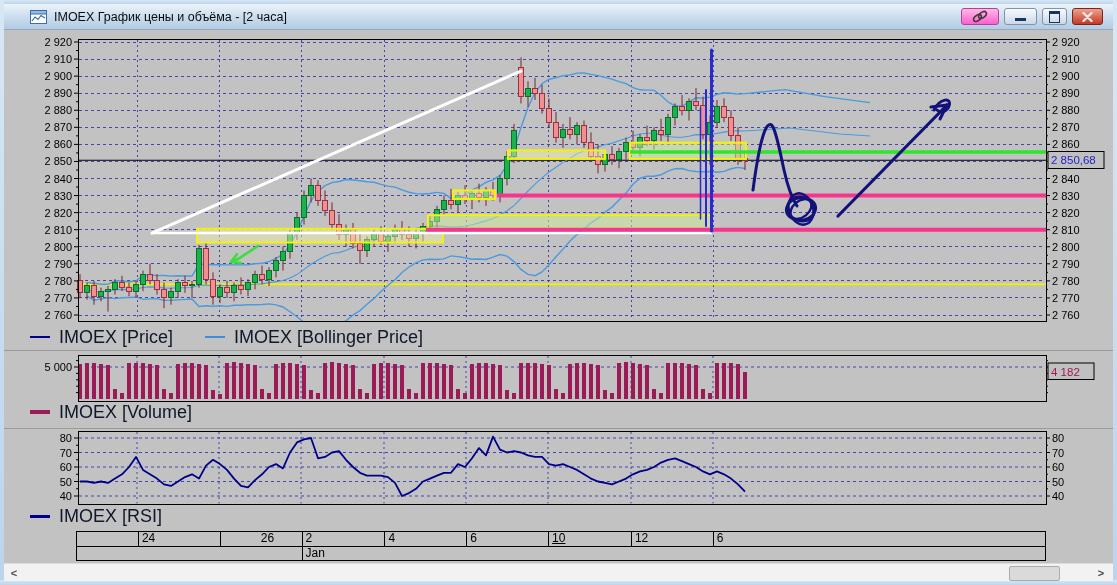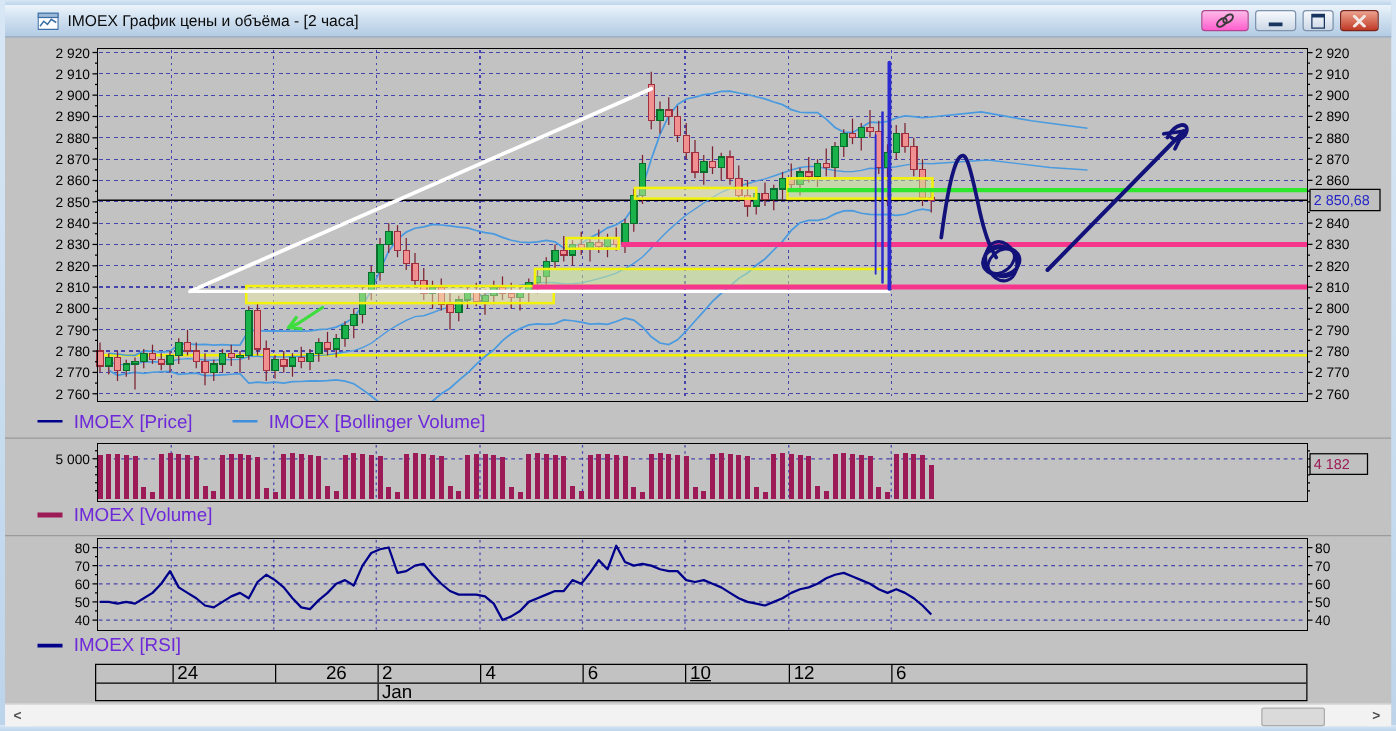--- a/index.html
+++ b/index.html
@@ -20,22 +20,22 @@
   .wbtn.link{width:38px;background:linear-gradient(#ffb9e8,#ff5fce);border-color:#b2448f;}
   .wbtn.minb{width:33px;}
   .wbtn.restoreb{width:25px;}
   .wbtn.closeb{width:31px;background:linear-gradient(#eda28e,#c03a26);border-color:#7c241a;}
   .g-min{width:11px;height:3px;background:#17355f;margin-top:6px;}
   .g-restore{width:9px;height:8px;border:1px solid #17355f;border-top:3px solid #17355f;background:transparent;}
   #chart-svg{position:absolute;left:0;top:0;}
   .legend-row{position:absolute;left:30px;display:flex;gap:32px;align-items:center;height:16px;}
   .legend-item{display:flex;align-items:center;gap:9px;}
   .legend-dash{width:20px;display:inline-block;}
-  .legend-label{font-size:15px;color:#6d28d9;white-space:nowrap;}
-  #date-table{position:absolute;left:76px;top:531px;width:970px;border:1px solid #000;box-sizing:border-box;font-size:15px;color:#000;}
+  .legend-label{font-size:18px;color:#0f172a;white-space:nowrap;}
+  #date-table{position:absolute;left:76px;top:531px;width:970px;border:1px solid #000;box-sizing:border-box;font-size:12px;color:#000;}
   .dt-row{display:flex;height:14px;box-sizing:border-box;}
   .dt-row.second{border-top:1px solid #000;}
   .dt-cell{box-sizing:border-box;padding-left:3px;line-height:13px;overflow:hidden;white-space:nowrap;}
   .dt-cell + .dt-cell{border-left:1px solid #000;}
   #scrollbar{position:absolute;left:4px;top:563px;width:1109px;height:17px;background:#f2f2f2;border-top:1px solid #dcdcdc;}
   .sb-btn{position:absolute;top:0;width:16px;height:17px;display:flex;align-items:center;justify-content:center;
     font-weight:bold;font-size:11px;color:#4a4a4a;background:#f2f2f2;}
   #sb-left{left:2px;}
   #sb-right{right:4px;}
   #sb-thumb{position:absolute;left:1005px;top:2px;width:49px;height:13px;background:#dadada;border:1px solid #ababab;border-radius:2px;}
@@ -636,21 +636,21 @@
     </div>
   </div>
 
   <div class="legend-row" id="legend-price" style="top:329px;">
       <div class="legend-item">
         <span class="legend-dash" style="height: 2px; background: rgb(0, 0, 139);"></span>
         <span class="legend-label">IMOEX [Price]</span>
       </div>
       <div class="legend-item">
         <span class="legend-dash" style="height: 2px; background: rgb(62, 142, 222);"></span>
-        <span class="legend-label">IMOEX [Bollinger Volume]</span>
+        <span class="legend-label">IMOEX [Bollinger Price]</span>
       </div>
     </div>
   <div class="legend-row" id="legend-volume" style="top:404px;">
       <div class="legend-item">
         <span class="legend-dash" style="height: 4px; background: rgb(156, 26, 85);"></span>
         <span class="legend-label">IMOEX [Volume]</span>
       </div>
     </div>
   <div class="legend-row" id="legend-rsi" style="top:508px;">
       <div class="legend-item">

